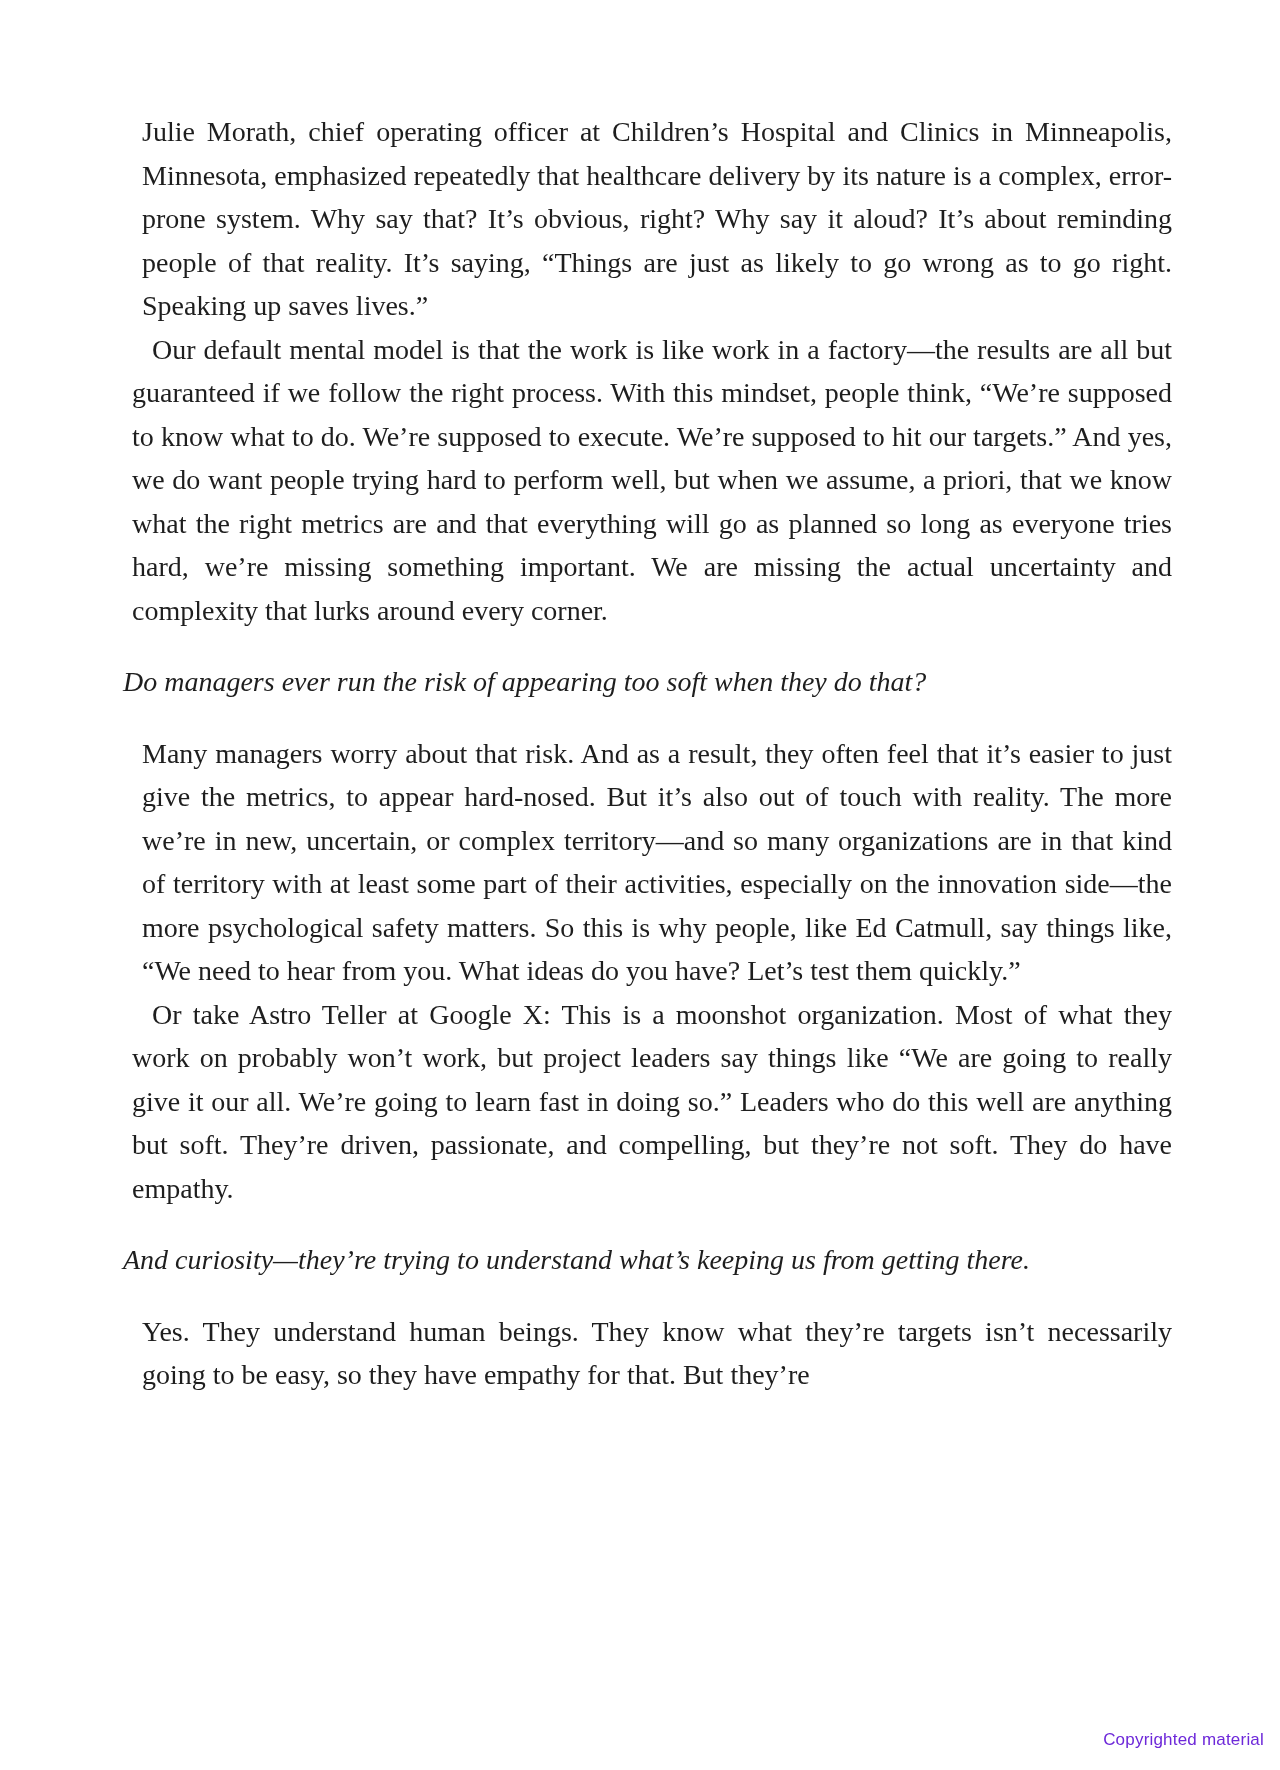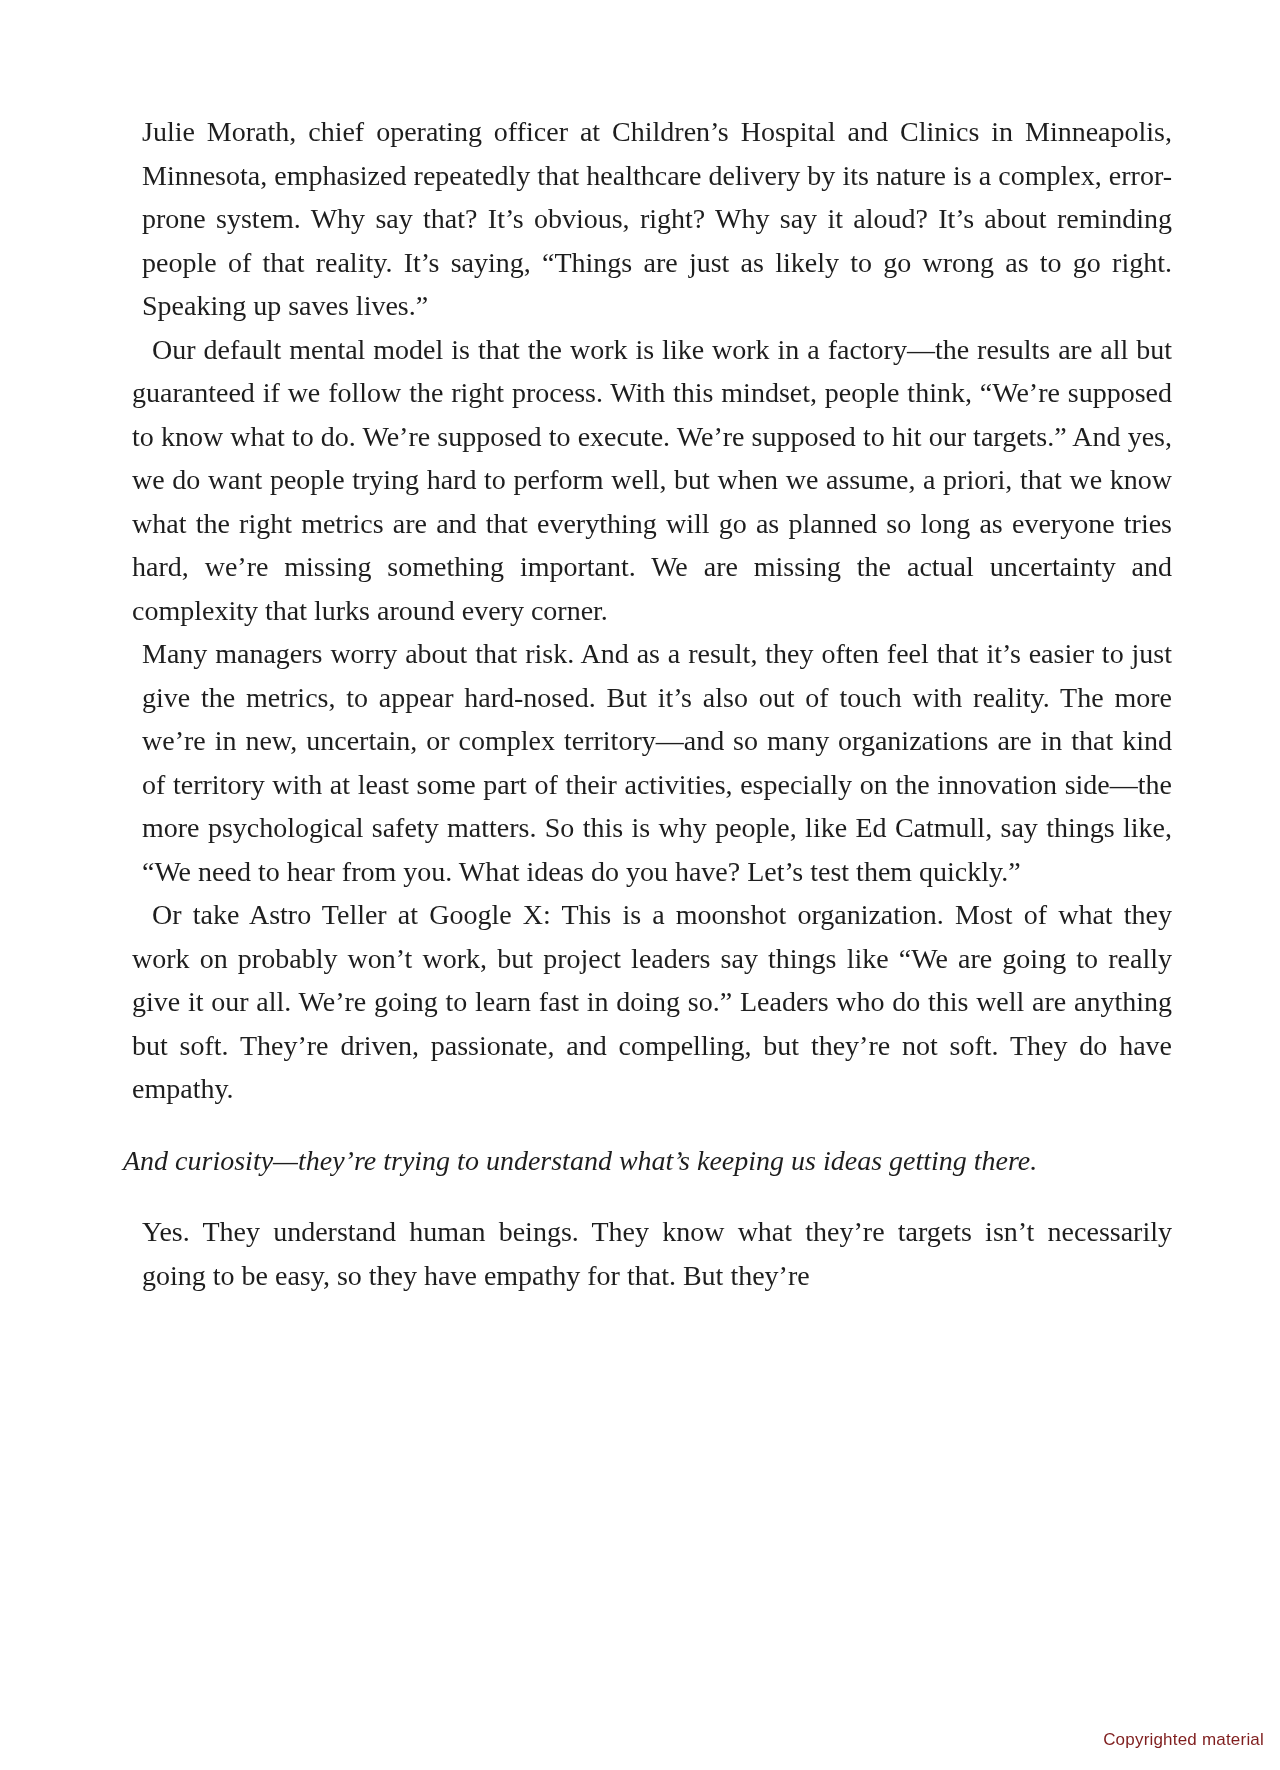--- a/index.html
+++ b/index.html
@@ -40,31 +40,32 @@
     font-style: italic;
     margin: 28px 0;
     text-align: left;
   }
   .watermark {
     position: absolute;
     right: 16px;
     bottom: 20px;
     font-family: "Liberation Sans", "DejaVu Sans", sans-serif;
     font-size: 17px;
-    color: #7f1d1d;
+    color: #6d28d9;
     letter-spacing: 0.2px;
   }
 </style>
 </head>
 <body>
 
 <div class="page">
   <div class="text-block">
     <p class="para answer">Julie Morath, chief operating officer at Children’s Hospital and Clinics in Minneapolis, Minnesota, emphasized repeatedly that healthcare delivery by its nature is a complex, error-prone system. Why say that? It’s obvious, right? Why say it aloud? It’s about reminding people of that reality. It’s saying, “Things are just as likely to go wrong as to go right. Speaking up saves lives.”</p>
     <p class="para answer indent">Our default mental model is that the work is like work in a factory—the results are all but guaranteed if we follow the right process. With this mindset, people think, “We’re supposed to know what to do. We’re supposed to execute. We’re supposed to hit our targets.” And yes, we do want people trying hard to perform well, but when we assume, a priori, that we know what the right metrics are and that everything will go as planned so long as everyone tries hard, we’re missing something important. We are missing the actual uncertainty and complexity that lurks around every corner.</p>
+    <p class="para question">Do managers ever run the risk of appearing too soft when they do that?</p>
     <p class="para answer">Many managers worry about that risk. And as a result, they often feel that it’s easier to just give the metrics, to appear hard-nosed. But it’s also out of touch with reality. The more we’re in new, uncertain, or complex territory—and so many organizations are in that kind of territory with at least some part of their activities, especially on the innovation side—the more psychological safety matters. So this is why people, like Ed Catmull, say things like, “We need to hear from you. What ideas do you have? Let’s test them quickly.”</p>
     <p class="para answer indent">Or take Astro Teller at Google X: This is a moonshot organization. Most of what they work on probably won’t work, but project leaders say things like “We are going to really give it our all. We’re going to learn fast in doing so.” Leaders who do this well are anything but soft. They’re driven, passionate, and compelling, but they’re not soft. They do have empathy.</p>
-    <p class="para question">And curiosity—they’re trying to understand what’s keeping us ideas getting there.</p>
+    <p class="para question">And curiosity—they’re trying to understand what’s keeping us from getting there.</p>
     <p class="para answer">Yes. They understand human beings. They know what they’re targets isn’t necessarily going to be easy, so they have empathy for that. But they’re</p>
   </div>
 
   <div class="watermark">Copyrighted material</div>
 </div>
 
 </body></html>

